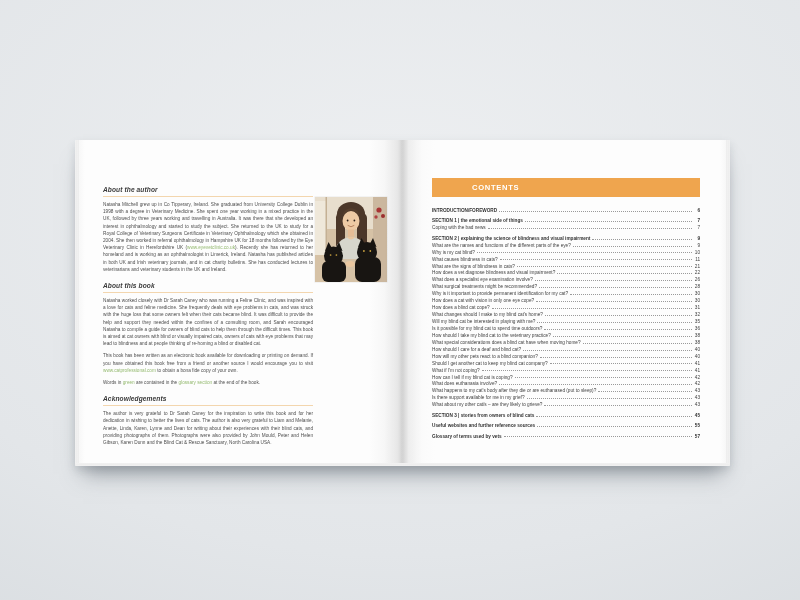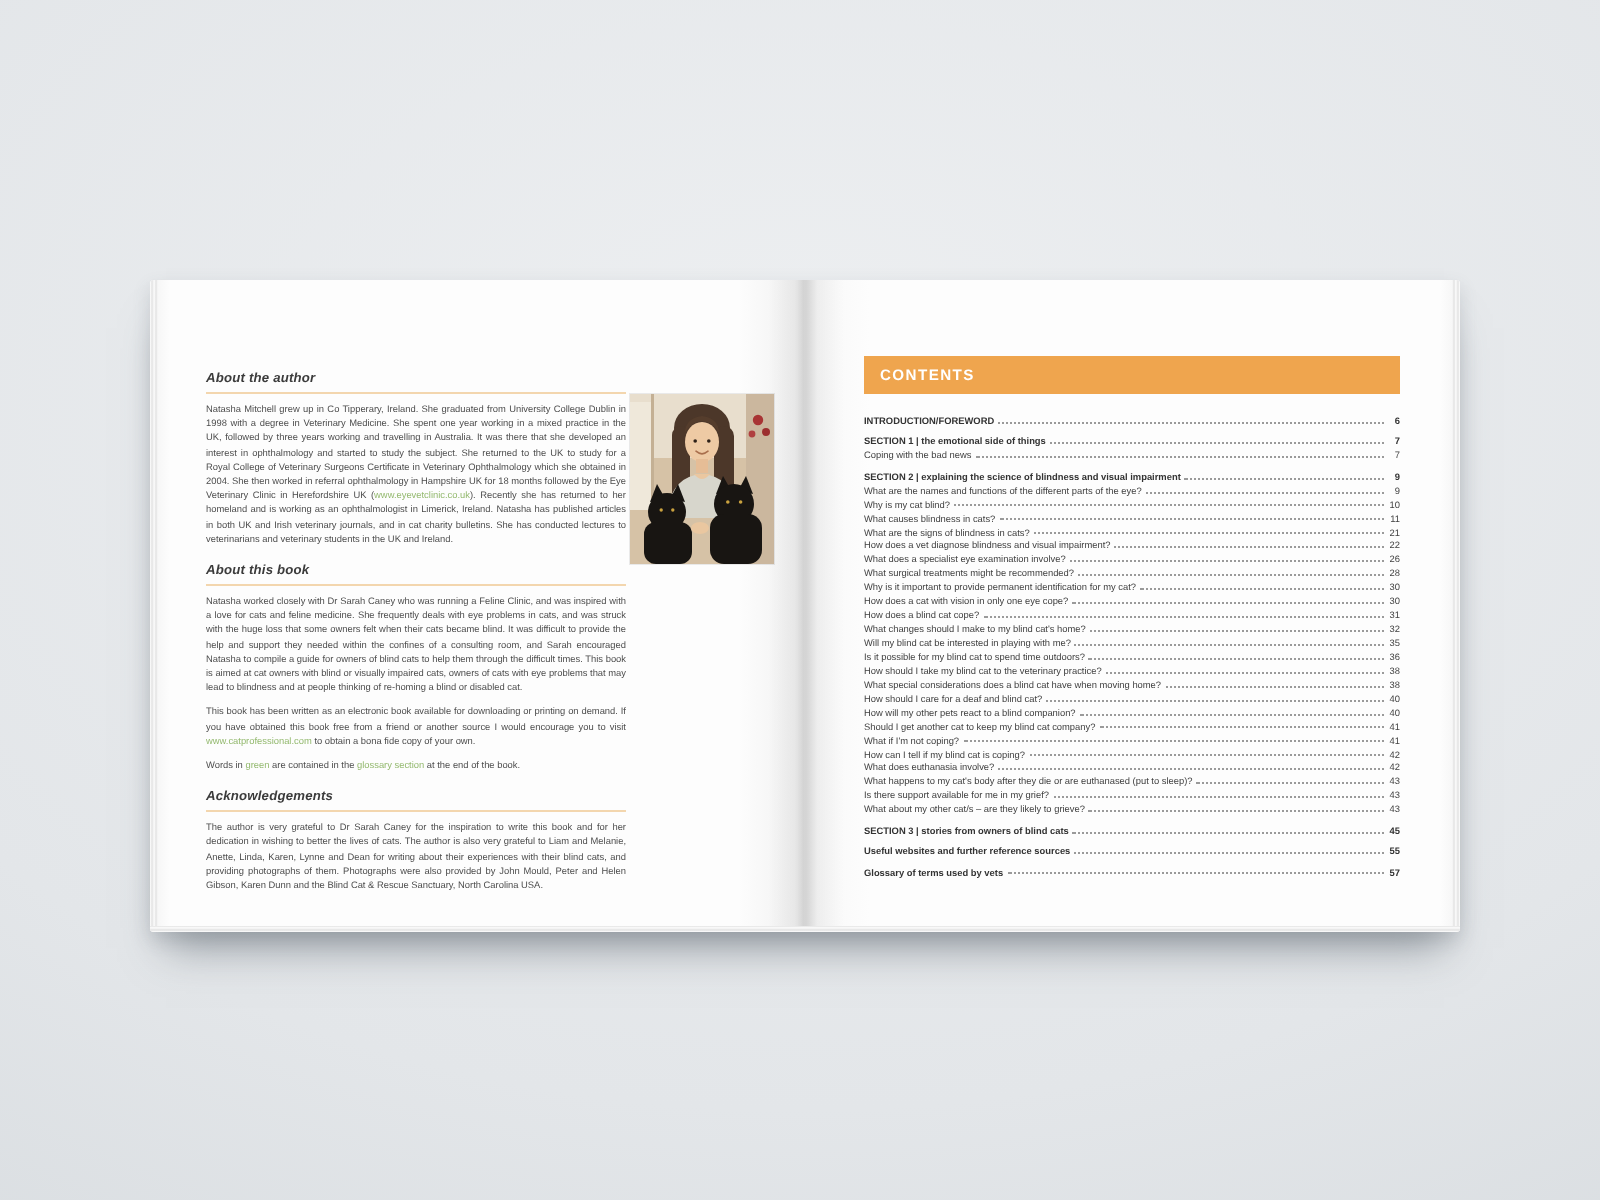--- a/index.html
+++ b/index.html
@@ -59,21 +59,21 @@
     box-shadow:0 0 0 0.5px rgba(0,0,0,0.08);
   }
   .photo svg{display:block;width:100%;height:100%;}
   
   .rp-content{position:absolute;left:30px;top:38px;width:268px;}
   .contents-banner{
     width:268px;height:19px;background:var(--accent-orange);
     display:flex;align-items:center;
   }
   .contents-title{
-    color:#ffffff;font-size:7.6px;font-weight:bold;letter-spacing:0.7px;padding-left:8px;
+    color:#ffffff;font-size:7.6px;font-weight:bold;letter-spacing:0.7px;padding-left:8px;margin-left:32px;
   }
   .toc-list{margin-top:9px;}
   .toc-row{
     display:flex;align-items:flex-end;height:6.95px;
     font-size:4.7px;color:#414141;
   }
   .toc-row.bold{font-weight:bold;color:#333;}
   .toc-row.gap{margin-top:3.5px;}
   .toc-label{white-space:nowrap;}
   .toc-leader{flex:1;border-bottom:1px dotted #9a9a9a;margin:0 1px 1.2px 2px;}

